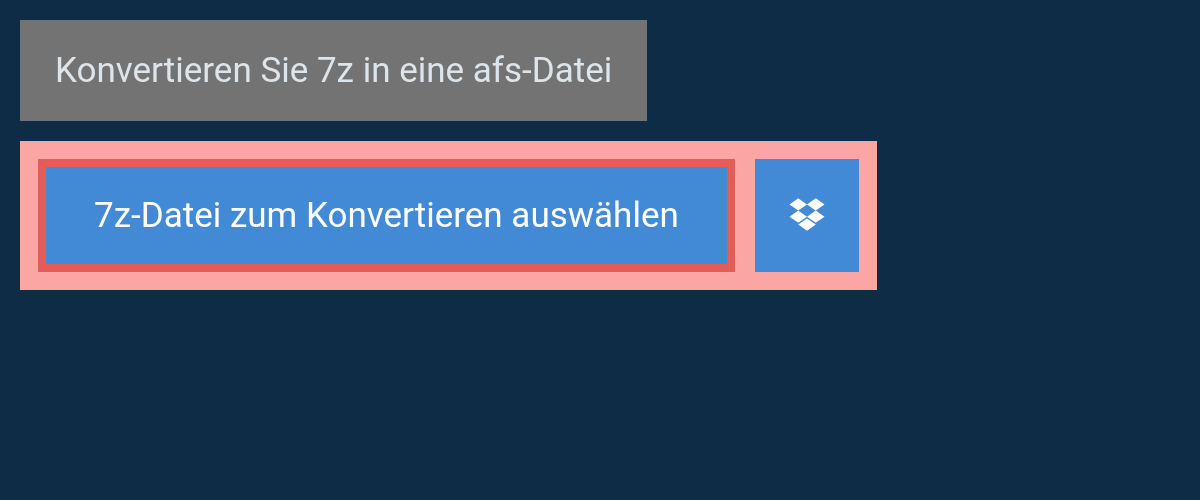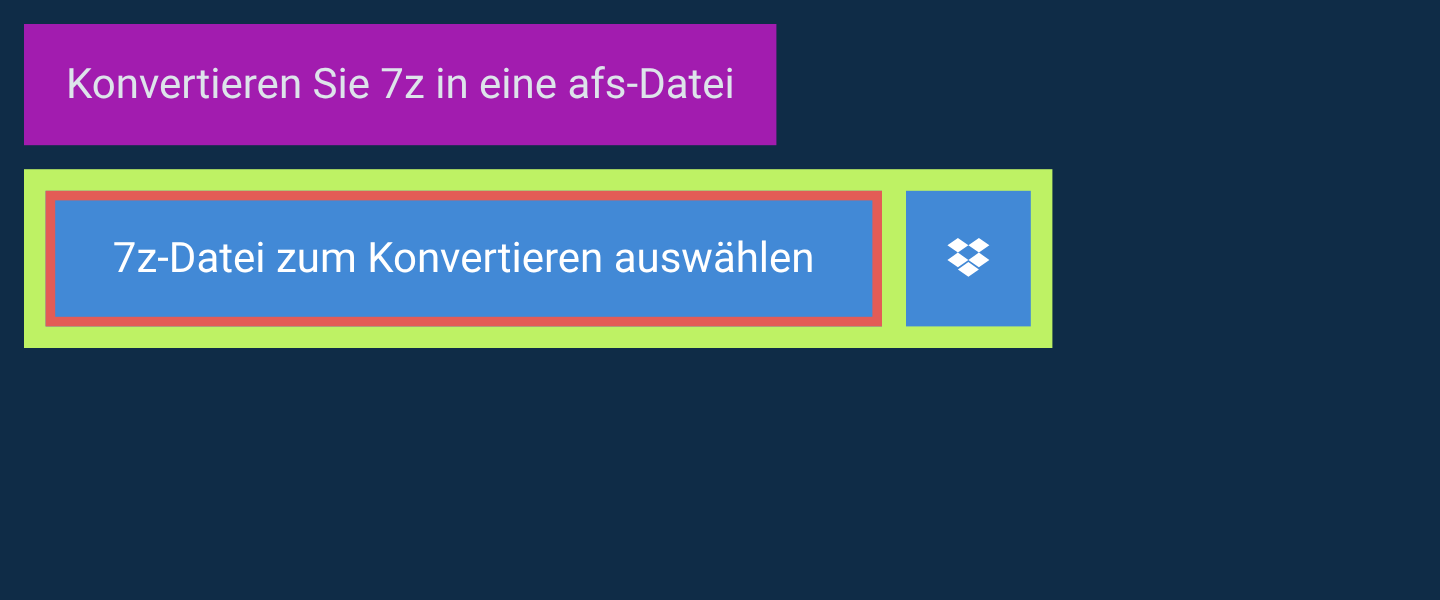--- a/index.html
+++ b/index.html
@@ -8,34 +8,34 @@
       box-sizing: border-box;
     }
     body {
       width: 1200px;
       height: 500px;
       background-color: #0f2c47;
       font-family: -apple-system, BlinkMacSystemFont, "Segoe UI", Roboto, Helvetica, Arial, sans-serif;
       overflow: hidden;
     }
     .header-box {
-      background-color: #a21caf;
+      background-color: #737373;
       padding: 30px 35px;
       margin-top: 20px;
       margin-left: 20px;
       display: inline-block;
       min-width: 580px;
     }
     .header-title {
       color: #dde4ea;
       font-size: 35px;
       font-weight: 400;
     }
     .upload-section {
-      background-color: #bef264;
+      background-color: #fca5a5;
       margin-top: 20px;
       margin-left: 20px;
       padding: 18px;
       display: inline-flex;
       align-items: stretch;
       gap: 20px;
     }
     .select-file-button {
       background-color: #4289d6;
       border: 8px solid #e35c56;

